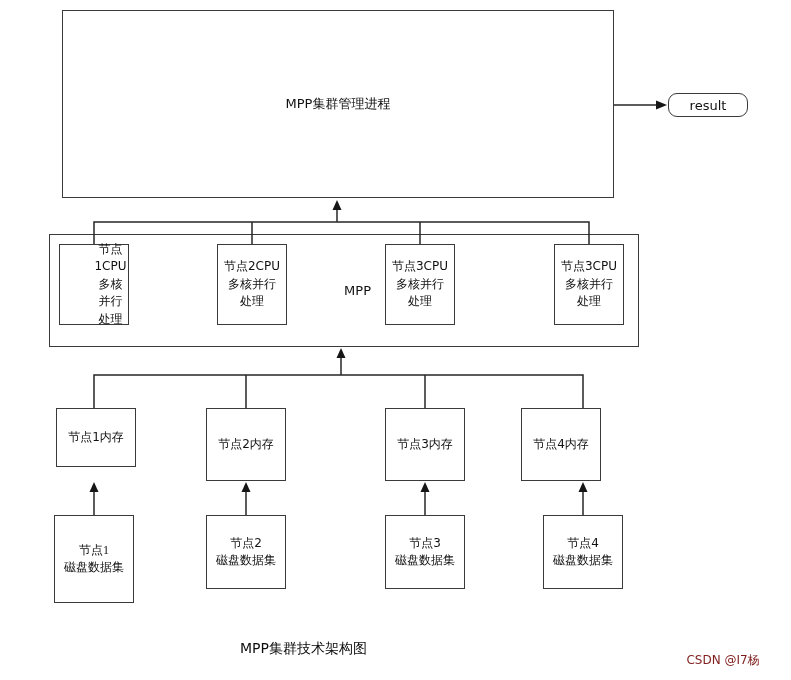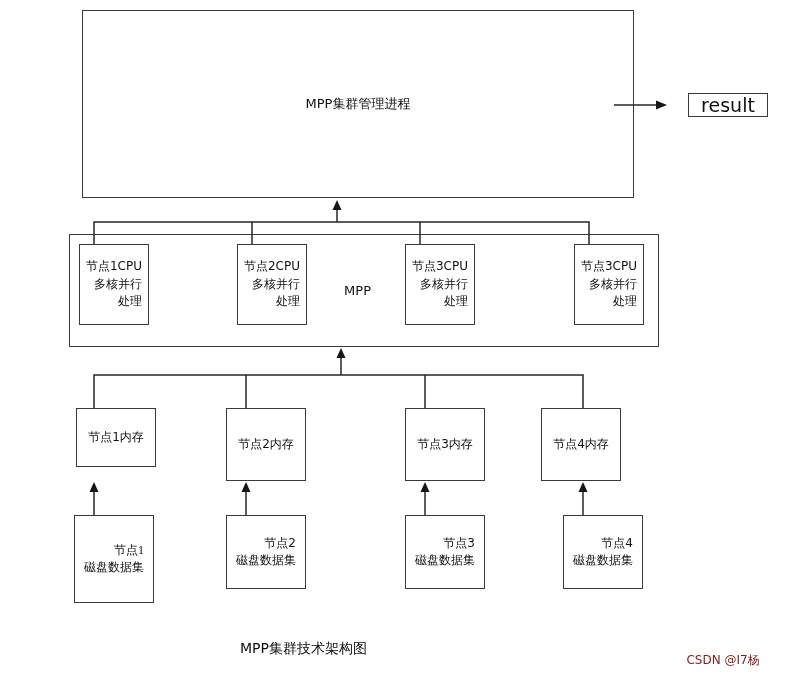--- a/index.html
+++ b/index.html
@@ -2,25 +2,25 @@
 <html><head>
 <meta charset="utf-8">
 <style>
   html,body{margin:0;padding:0;}
   body{font-family:"DejaVu Sans","Liberation Sans",sans-serif;background:#fff;}
   .canvas{position:relative;width:791px;height:680px;background:#ffffff;overflow:hidden;}
   .box{
     position:absolute;box-sizing:border-box;background:#ffffff;
     border:1.5px solid #3a3a3a;color:#111;
     display:flex;align-items:center;justify-content:center;
-    text-align:right;white-space:pre-line;margin-left:20px;
+    text-align:center;white-space:pre-line;
   }
   .big{font-size:13px;}
   .node{font-size:12px;line-height:1.45;}
-  .result{font-size:19px;}
+  .result{font-size:13px;border-radius:9px;}
   .group{background:transparent;}
   .floating-label{
     position:absolute;color:#111;font-size:13px;text-align:right;
     white-space:pre-line;
   }
   .caption{
     position:absolute;left:240px;top:640px;width:226px;text-align:left;
     font-size:14px;color:#0d0d0d;
   }
   .watermark{
@@ -36,21 +36,21 @@
 
 <div class="canvas">
 
   <div class="box big" style="left:62px;top:10px;width:552px;height:188px;">MPP集群管理进程</div>
 
   <div class="box result" style="left:668px;top:93px;width:80px;height:24px;">result</div>
 
   <div class="box group" style="left:49px;top:234px;width:590px;height:113px;"></div>
   <div class="floating-label" style="left:311px;top:283px;width:60px;">MPP</div>
 
-  <div class="box node" style="left:59px;top:244px;width:70px;height:81px;">节点1CPU
+  <div class="box node" style="left:59px;top:244px;width:70px;height:81px;padding-left:33px;">节点1CPU
 多核并行
 处理</div>
   <div class="box node" style="left:217px;top:244px;width:70px;height:81px;">节点2CPU
 多核并行
 处理</div>
   <div class="box node" style="left:385px;top:244px;width:70px;height:81px;">节点3CPU
 多核并行
 处理</div>
   <div class="box node" style="left:554px;top:244px;width:70px;height:81px;">节点3CPU
 多核并行

